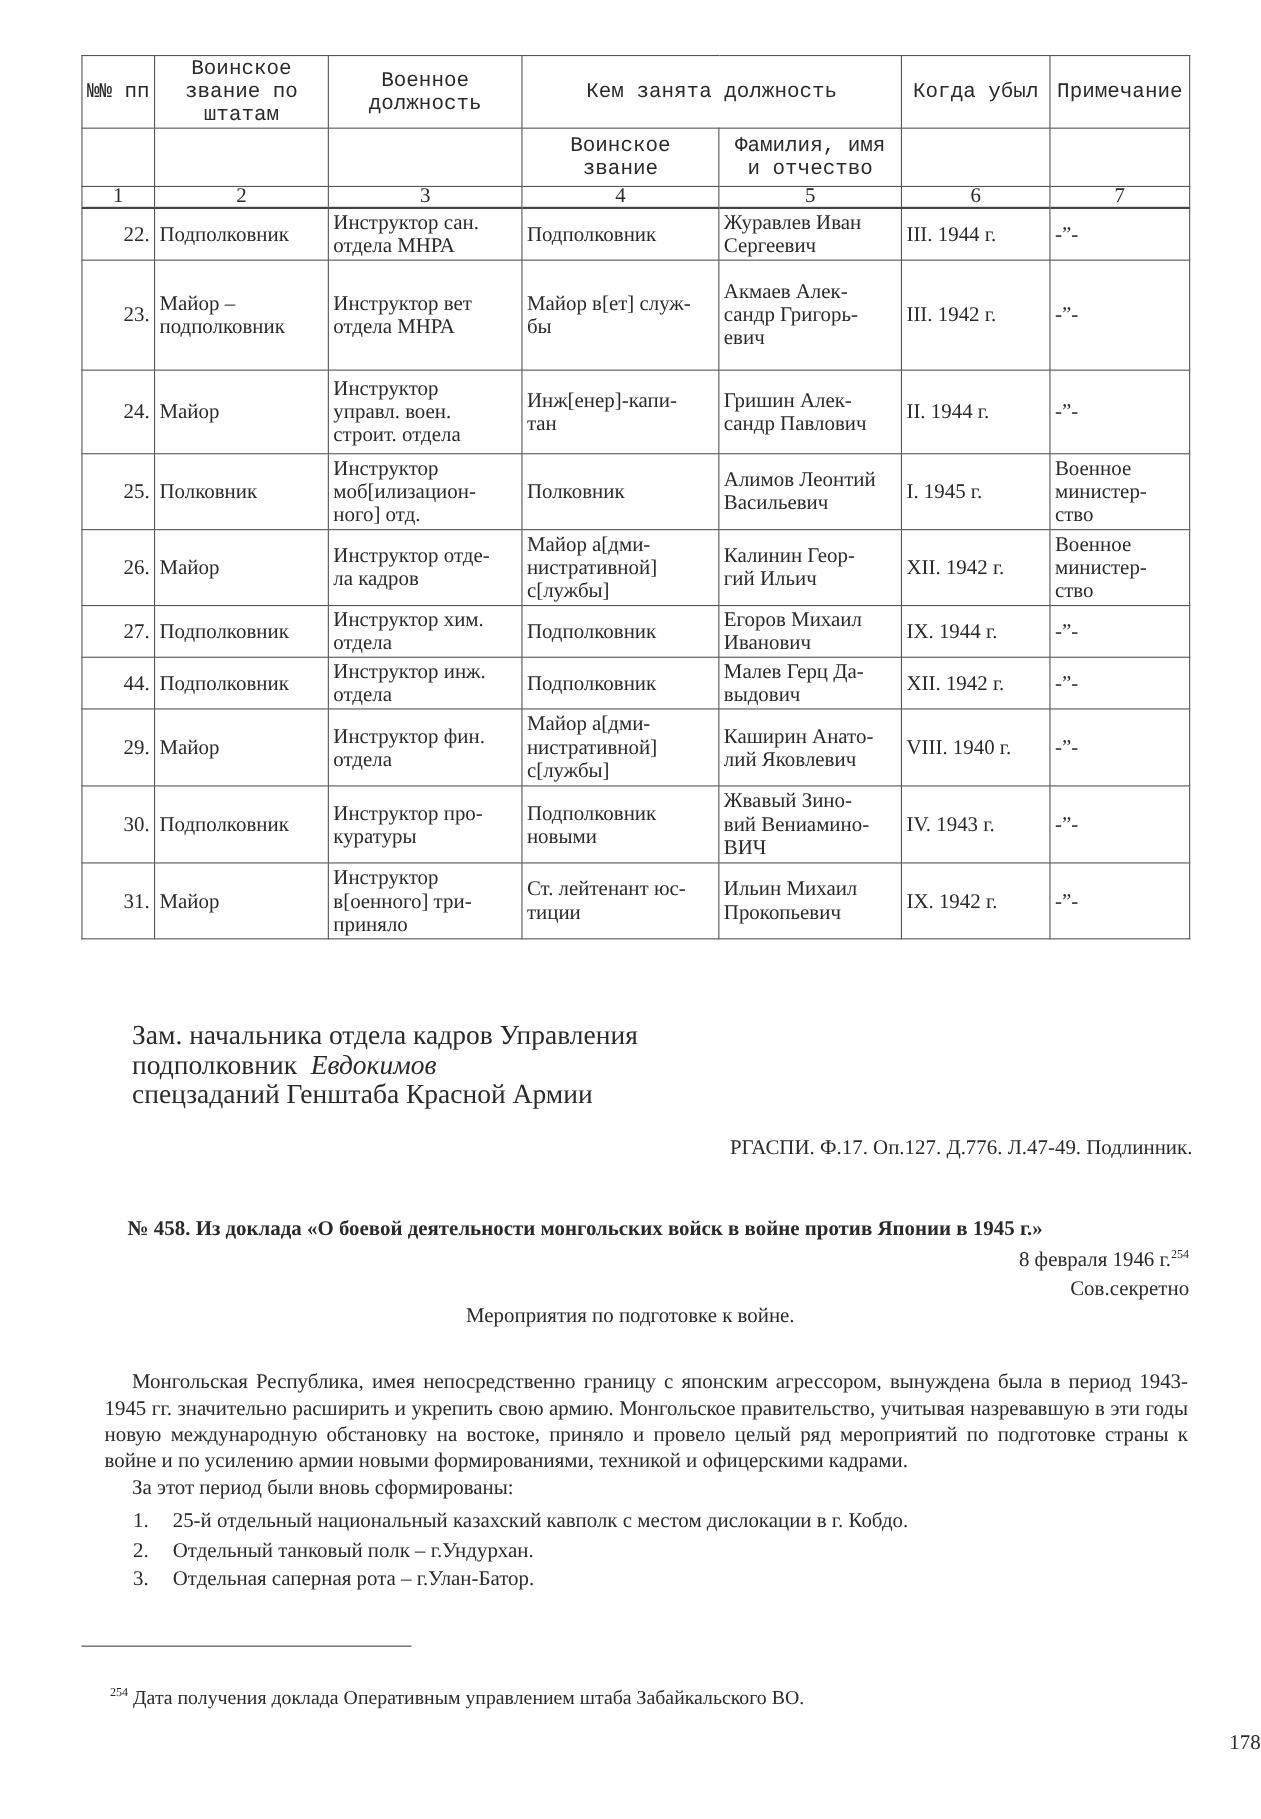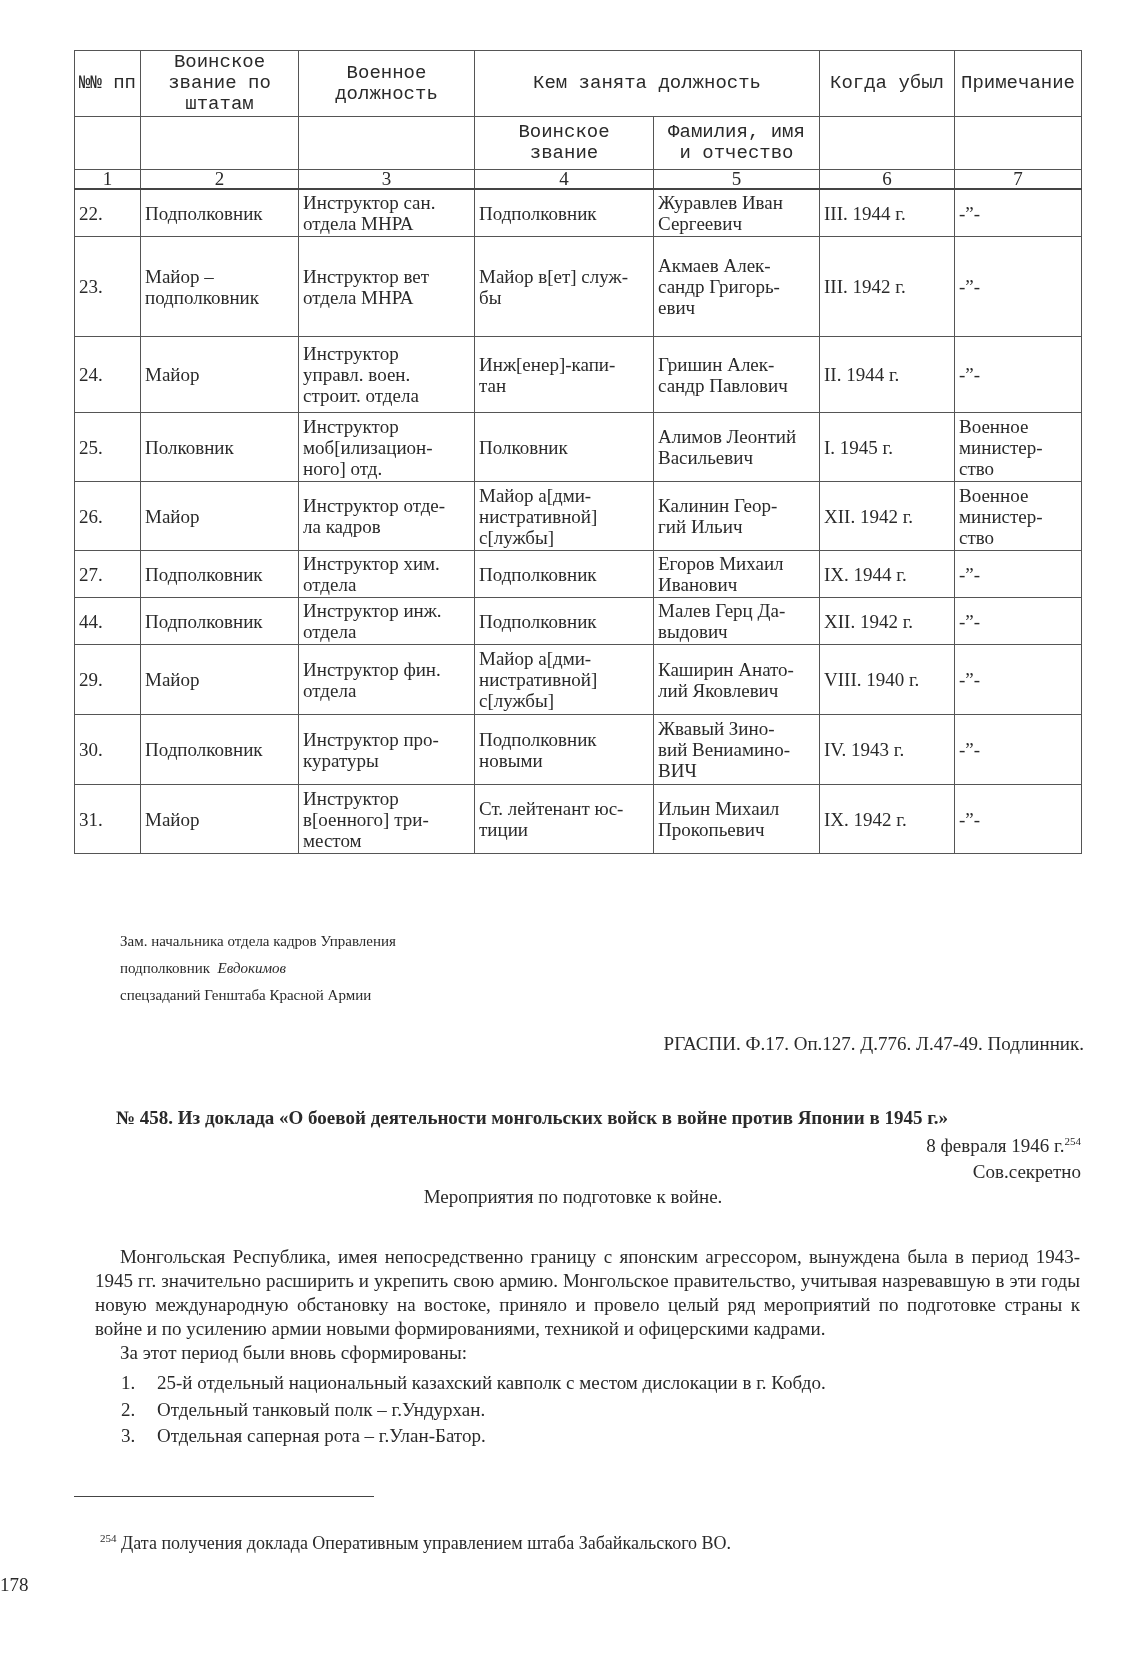--- a/index.html
+++ b/index.html
@@ -16,47 +16,47 @@
       font-size: 19px; line-height: 21px;
     }
     table.roster td, table.roster th {
       border: 1.5px solid #555; padding: 1px 4px; vertical-align: middle;
       font-weight: normal; text-align: left; overflow: hidden;
     }
     table.roster th { text-align: center; font-family: Liberation Mono, monospace; }
     table.roster .num-row td { text-align: center; padding: 0 4px; line-height: 18px; height: 18px; border-bottom: 2.5px solid #444; }
     table.roster .hdr1 th { height: 46px; }
     table.roster .hdr2 th { height: 50px; border-bottom: 1.5px solid #555; }
-    table.roster td.c-num { text-align: left; }
+    table.roster td.c-num { text-align: right; }
     col.w1 { width: 66px; } col.w2 { width: 158px; } col.w3 { width: 176px; }
     col.w4 { width: 179px; } col.w5 { width: 166px; } col.w6 { width: 135px; } col.w7 { width: 127px; }
     .r22 td { height: 44px; } .r23 td { height: 97px; } .r24 td { height: 73px; }
     .r25 td { height: 66px; } .r26 td { height: 66px; } .r27 td { height: 44px; }
     .r28 td { height: 44px; } .r29 td { height: 67px; } .r30 td { height: 67px; }
     .r31 td { height: 66px; }
     .cell-lines span { display: block; }
 
-    .signature { position: absolute; left: 120px; top: 928px; font-size: 15px; line-height: 27px; }
+    .signature { position: absolute; left: 120px; top: 928px; font-size: 25px; line-height: 27px; }
     .signature .sig-name { font-style: italic; }
     .source { position: absolute; right: 62px; top: 1033px; font-size: 19px; }
 
     .doc-title { position: absolute; left: 116px; top: 1107px; font-size: 19px; font-weight: bold; white-space: nowrap; }
     .date-line { position: absolute; right: 65px; top: 1135px; font-size: 19px; }
     .date-line sup, .footnote sup { font-size: 11px; vertical-align: super; line-height: 0; }
     .secrecy { position: absolute; right: 65px; top: 1161px; font-size: 19px; }
     .section-heading { position: absolute; left: 0; width: 1146px; top: 1186px; text-align: center; font-size: 19px; }
     .body-text { position: absolute; left: 95px; width: 985px; top: 1212px; font-size: 19px; line-height: 24px; text-align: justify; margin-top: 33px; }
     .body-text p { margin: 0; text-indent: 25px; }
     .list { position: absolute; left: 121px; top: 1370px; font-size: 19px; line-height: 26.5px; }
     .list .li { display: flex; }
     .list .li-num { width: 36px; }
 
     .fn-rule { position: absolute; left: 74px; top: 1496px; width: 300px; height: 0; border-top: 1.5px solid #444; }
     .footnote { position: absolute; left: 100px; top: 1513px; font-size: 18px; margin-top: 20px; }
-    .page-number { position: absolute; left: 0; width: 1146px; top: 1574px; text-align: left; font-size: 19px; }
+    .page-number { position: absolute; left: 0; width: 1146px; top: 1574px; text-align: right; font-size: 19px; }
   </style>
 </head>
 <body>
 
 <div class="page">
 
   <table class="roster">
     <colgroup>
       <col class="w1">
         <col class="w2">
@@ -280,21 +280,21 @@
           <td class="cell-lines">
             <span>-”-</span>
           </td>
         </tr>
         <tr class="r31">
           <td class="c-num">31.</td>
           <td>Майор</td>
           <td class="cell-lines">
             <span>Инструктор</span>
             <span>в[оенного] три-</span>
-            <span>местом</span>
+            <span>приняло</span>
           </td>
           <td class="cell-lines">
             <span>Ст. лейтенант юс-</span>
             <span>тиции</span>
           </td>
           <td class="cell-lines">
             <span>Ильин Михаил</span>
             <span>Прокопьевич</span>
           </td>
           <td>IX. 1942 г.</td>

